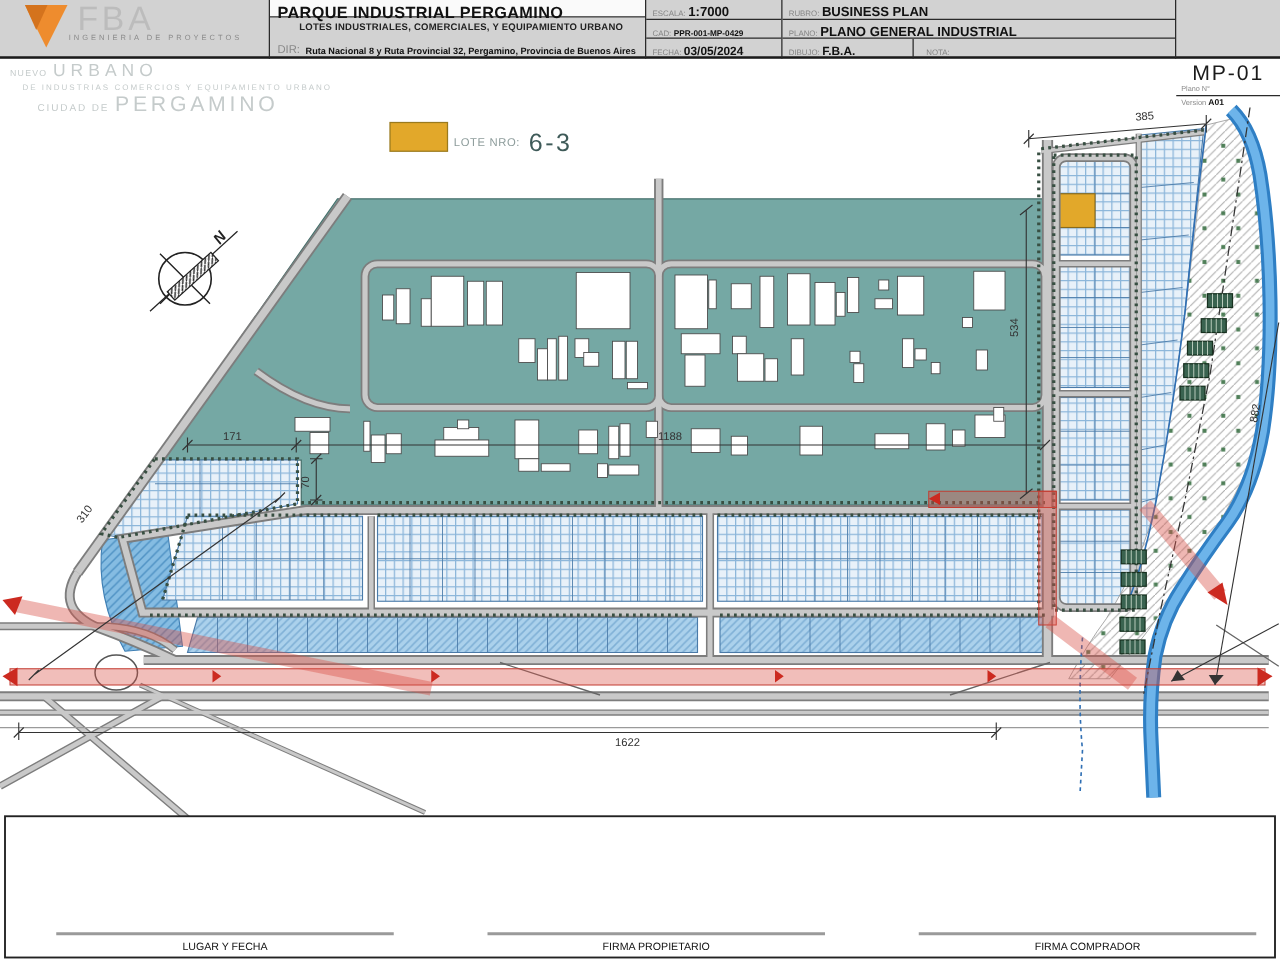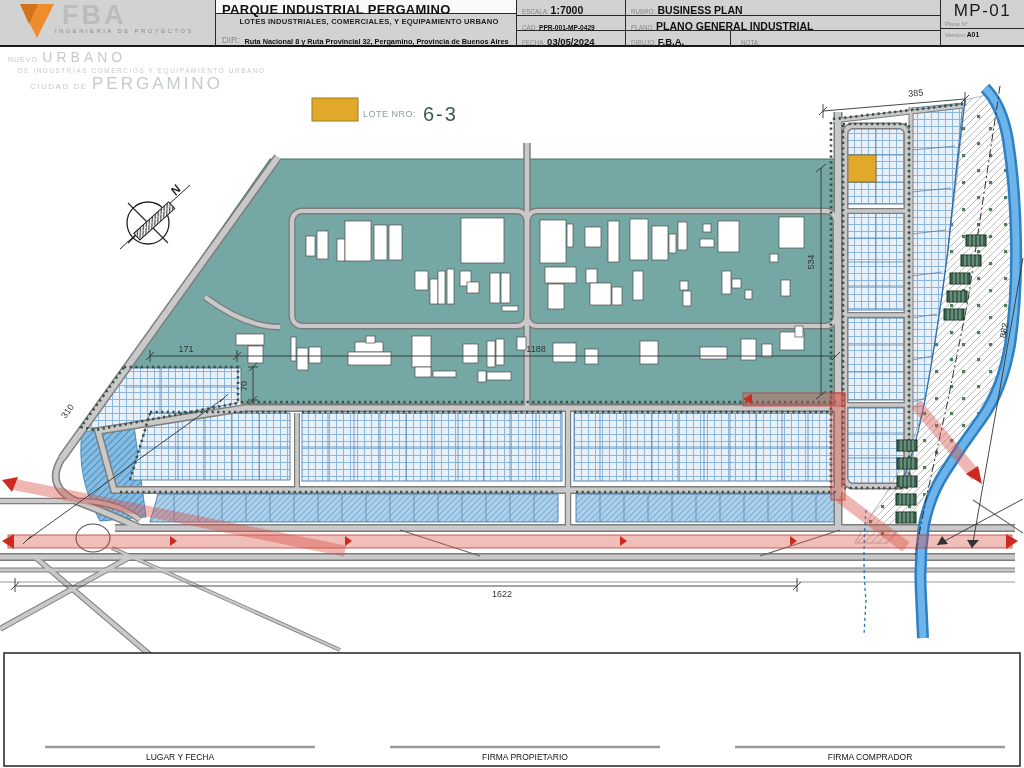--- a/index.html
+++ b/index.html
@@ -10,21 +10,21 @@
   .titleblock{position:absolute;left:0;top:0;width:1024px;height:47px;background:#d2d2d2;
               border-bottom:2px solid #1a1a1a;z-index:3;box-sizing:border-box;}
   .tb-cell{position:absolute;top:0;height:47px;border-left:1.5px solid #2a2a2a;box-sizing:border-box;}
   .tb-logo{left:0;width:215px;border-left:none;}
   .logo-tri{position:absolute;left:20px;top:4px;width:0;height:0;
             border-left:17px solid transparent;border-right:17px solid transparent;
             border-top:34px solid #ee8c2e;}
   .logo-tri:after{content:"";position:absolute;left:-17px;top:-34px;width:0;height:0;
             border-left:9px solid transparent;border-right:9px solid transparent;
             border-top:20px solid #d4731d;}
-  .logo-ghost{position:absolute;left:62px;top:0px;font-size:27px;font-weight:bold;
+  .logo-ghost{position:absolute;left:62px;top:0px;font-size:27px;font-weight:normal;
             color:rgba(140,140,140,0.30);letter-spacing:3px;}
   .logo-tag{position:absolute;left:55px;top:28px;font-size:6px;letter-spacing:2.4px;color:#8a8a8a;}
   .tb-project{left:215px;width:301px;}
   .tb-proj-main{position:absolute;left:0;top:0;width:100%;height:14px;background:#fafafa;
             border-bottom:1px solid #2a2a2a;box-sizing:border-box;text-align:left;}
   .tb-title{padding:2px 0 0 6px;font-size:13px;font-weight:bold;color:#111;letter-spacing:.3px;}
   .tb-sub{padding:0 0 0 6px;font-size:7.6px;font-weight:600;color:#222;letter-spacing:.2px;text-align:center;}
   .tb-dir{position:absolute;left:0;top:30px;width:100%;height:17px;}
   .tb-dir .lbl{font-size:9px;color:#8a8a8a;margin-left:6px;vertical-align:middle;}
   .val-sm{font-size:7.3px;font-weight:bold;color:#111;}
@@ -33,21 +33,21 @@
   .tb-row{position:relative;height:15.66px;border-bottom:1px solid #2a2a2a;box-sizing:border-box;
           white-space:nowrap;overflow:hidden;}
   .tb-row:last-child{border-bottom:none;}
   .tb-row .lbl{font-size:6.3px;color:#858585;margin:0 2px 0 5px;}
   .v11{font-size:10.5px;font-weight:bold;color:#111;}
   .v7{font-size:6.6px;font-weight:bold;color:#111;}
   .v10{font-size:9.5px;font-weight:bold;color:#111;}
   .nota-cell{position:absolute;left:104px;top:0;height:100%;border-left:1px solid #2a2a2a;
              padding-left:5px;}
   .tb-sheet{left:940px;width:84px;}
-  .sheet-code{font-size:17px;color:#1a1a1a;letter-spacing:1.5px;text-align:center;padding-top:1px;}
+  .sheet-code{font-size:17px;color:#1a1a1a;letter-spacing:1.5px;text-align:center;padding-top:1px;margin-top:48px;}
   .sheet-pn{font-size:5.8px;color:#8a8a8a;padding-left:4px;}
   .sheet-div{border-top:1px solid #2a2a2a;margin-top:1px;}
   .sheet-ver{font-size:6px;color:#8a8a8a;padding:2px 0 0 4px;}
   .sheet-ver b{color:#111;font-size:6.8px;}
   
   .wm{position:absolute;left:8px;top:48px;z-index:2;color:#c5cbcb;white-space:nowrap;}
   .wm-sm{font-size:7px;letter-spacing:1px;}
   .wm-b1{font-size:14px;letter-spacing:4px;}
   .wm2{font-size:6.4px;letter-spacing:1.6px;margin:1px 0 0 10px;}
   .wm3{margin:0 0 0 22px;}

